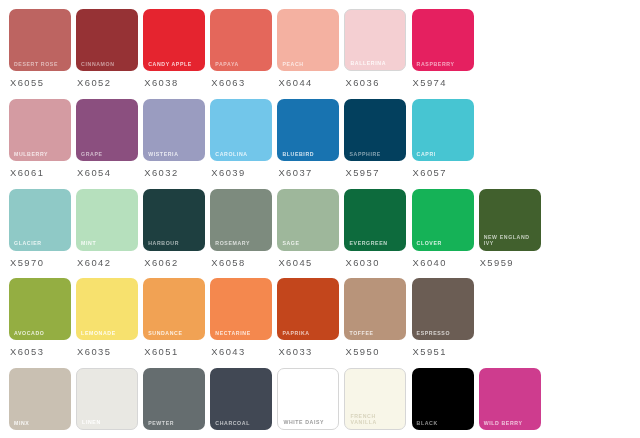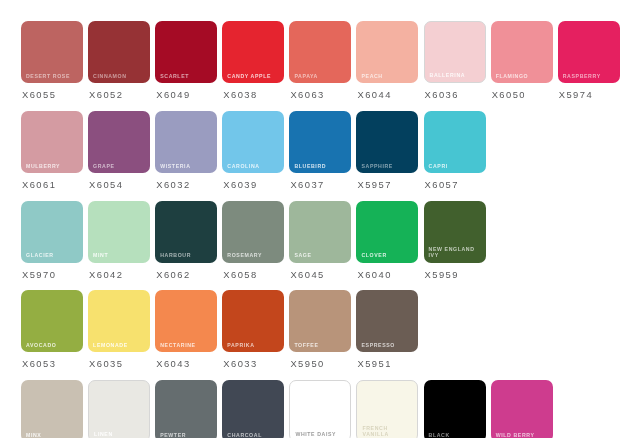--- a/index.html
+++ b/index.html
@@ -12,21 +12,21 @@
     height: 438px;
     background: #ffffff;
     font-family: "Liberation Sans", sans-serif;
     overflow: hidden;
   }
 
   #palette-grid {
     position: relative;
     width: 640px;
     height: 438px;
-    padding: 12px;
+    padding: 0;
     box-sizing: border-box;
   }
 
   .palette-row {
     display: flex;
     height: 89.8px;
     padding-left: 9px;
     box-sizing: border-box;
   }
 
@@ -93,26 +93,20 @@
         </div>
         <div class="swatch-code">X6055</div>
       </div>
       <div class="swatch-cell">
         <div class="swatch-chip" style="background: rgb(150, 50, 53);">
           <span class="swatch-name" style="color: rgba(255, 255, 255, 0.5);">Cinnamon</span>
         </div>
         <div class="swatch-code">X6052</div>
       </div>
       <div class="swatch-cell">
-        <div class="swatch-chip" style="background: rgb(165, 11, 37);">
-          <span class="swatch-name" style="color: rgba(255, 255, 255, 0.62);">Scarlet</span>
-        </div>
-        <div class="swatch-code">X6049</div>
-      </div>
-      <div class="swatch-cell">
         <div class="swatch-chip" style="background: rgb(229, 36, 47);">
           <span class="swatch-name" style="color: rgba(255, 255, 255, 0.78);">Candy Apple</span>
         </div>
         <div class="swatch-code">X6038</div>
       </div>
       <div class="swatch-cell">
         <div class="swatch-chip" style="background: rgb(228, 103, 91);">
           <span class="swatch-name" style="color: rgba(255, 255, 255, 0.58);">Papaya</span>
         </div>
         <div class="swatch-code">X6063</div>
@@ -123,26 +117,20 @@
         </div>
         <div class="swatch-code">X6044</div>
       </div>
       <div class="swatch-cell">
         <div class="swatch-chip outlined" style="background: rgb(244, 207, 210);">
           <span class="swatch-name" style="color: rgba(255, 255, 255, 0.85);">Ballerina</span>
         </div>
         <div class="swatch-code">X6036</div>
       </div>
       <div class="swatch-cell">
-        <div class="swatch-chip" style="background: rgb(240, 144, 152);">
-          <span class="swatch-name" style="color: rgba(255, 255, 255, 0.72);">Flamingo</span>
-        </div>
-        <div class="swatch-code">X6050</div>
-      </div>
-      <div class="swatch-cell">
         <div class="swatch-chip" style="background: rgb(229, 32, 96);">
           <span class="swatch-name" style="color: rgba(255, 255, 255, 0.6);">Raspberry</span>
         </div>
         <div class="swatch-code">X5974</div>
       </div>
       <div class="swatch-cell empty">
         <div class="swatch-chip"></div>
         <div class="swatch-code"></div>
       </div>
     </div>
@@ -219,20 +207,26 @@
         </div>
         <div class="swatch-code">X6058</div>
       </div>
       <div class="swatch-cell">
         <div class="swatch-chip" style="background: rgb(158, 183, 155);">
           <span class="swatch-name" style="color: rgba(255, 255, 255, 0.8);">Sage</span>
         </div>
         <div class="swatch-code">X6045</div>
       </div>
       <div class="swatch-cell">
+        <div class="swatch-chip" style="background: rgb(13, 107, 61);">
+          <span class="swatch-name" style="color: rgba(255, 255, 255, 0.72);">Evergreen</span>
+        </div>
+        <div class="swatch-code">X6030</div>
+      </div>
+      <div class="swatch-cell">
         <div class="swatch-chip" style="background: rgb(21, 178, 87);">
           <span class="swatch-name" style="color: rgba(255, 255, 255, 0.82);">Clover</span>
         </div>
         <div class="swatch-code">X6040</div>
       </div>
       <div class="swatch-cell">
         <div class="swatch-chip" style="background: rgb(65, 96, 45);">
           <span class="swatch-name" style="color: rgba(255, 255, 255, 0.68);">New England Ivy</span>
         </div>
         <div class="swatch-code">X5959</div>
@@ -249,20 +243,26 @@
         </div>
         <div class="swatch-code">X6053</div>
       </div>
       <div class="swatch-cell">
         <div class="swatch-chip" style="background: rgb(247, 225, 110);">
           <span class="swatch-name" style="color: rgba(255, 255, 255, 0.88);">Lemonade</span>
         </div>
         <div class="swatch-code">X6035</div>
       </div>
       <div class="swatch-cell">
+        <div class="swatch-chip" style="background: rgb(241, 162, 84);">
+          <span class="swatch-name" style="color: rgba(255, 255, 255, 0.82);">Sundance</span>
+        </div>
+        <div class="swatch-code">X6051</div>
+      </div>
+      <div class="swatch-cell">
         <div class="swatch-chip" style="background: rgb(244, 136, 78);">
           <span class="swatch-name" style="color: rgba(255, 255, 255, 0.78);">Nectarine</span>
         </div>
         <div class="swatch-code">X6043</div>
       </div>
       <div class="swatch-cell">
         <div class="swatch-chip" style="background: rgb(195, 70, 28);">
           <span class="swatch-name" style="color: rgba(255, 255, 255, 0.7);">Paprika</span>
         </div>
         <div class="swatch-code">X6033</div>

